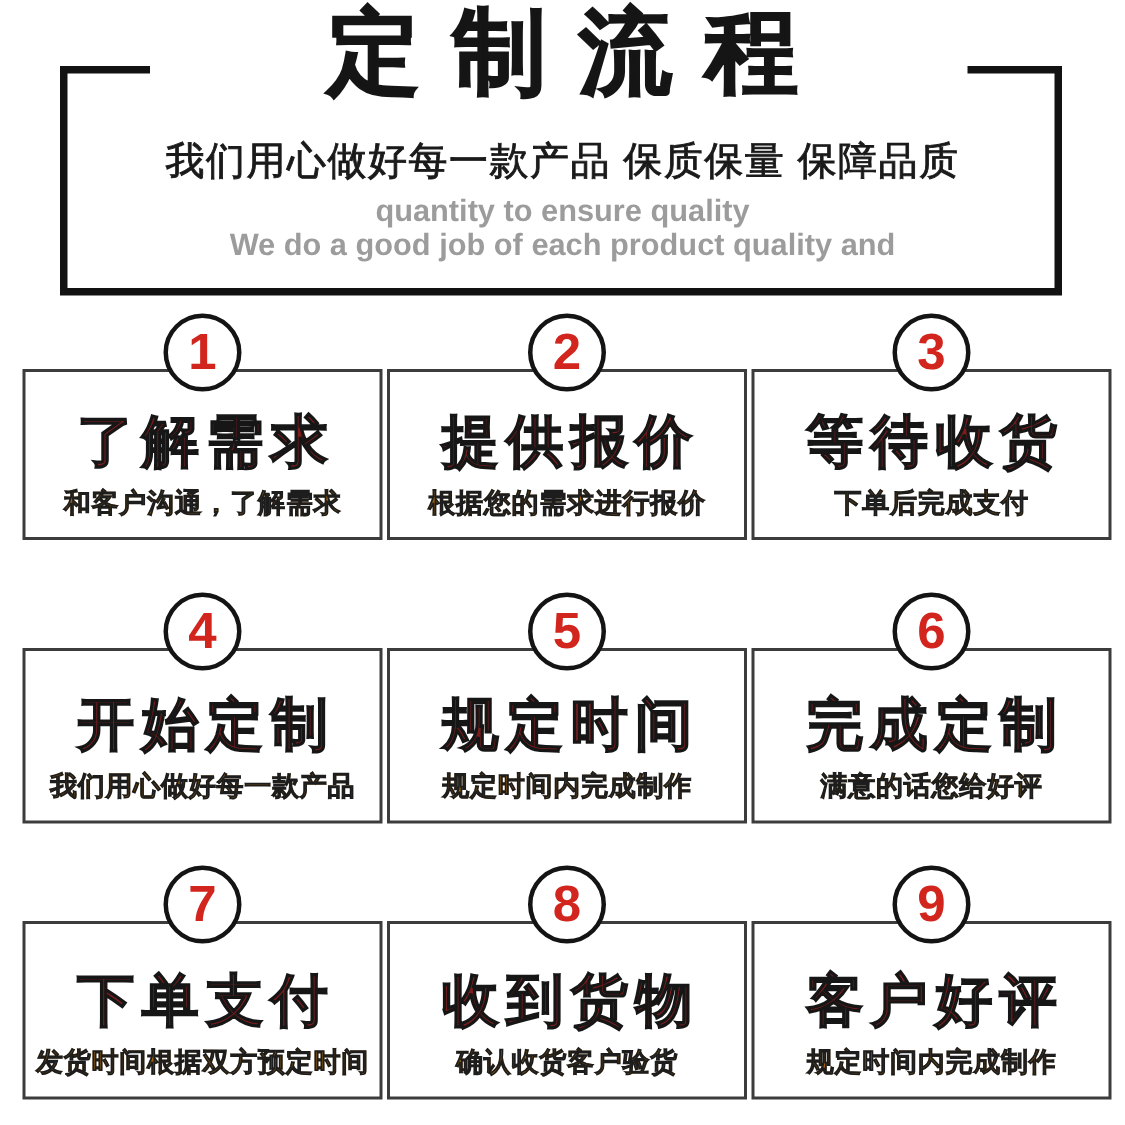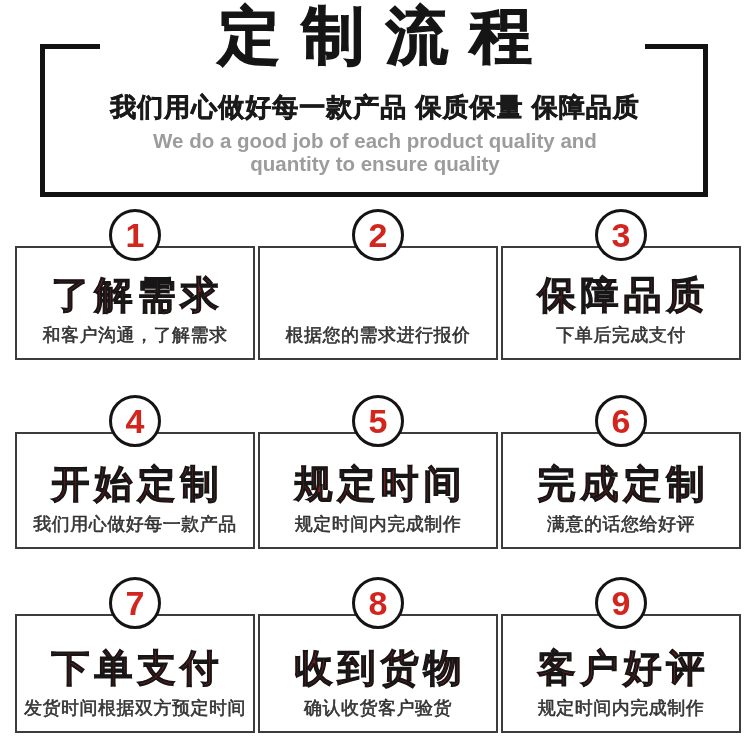--- a/index.html
+++ b/index.html
@@ -39,21 +39,21 @@
     -webkit-text-stroke:1.2px #151515;
     z-index:3;
     line-height:1.1;
     white-space:nowrap;
   }
   .hdr-sub-cn {
     position:absolute; left:0; top:90px;
     width:100%;
     text-align:center;
     font-size:26px;
-    font-weight:700;
+    font-weight:400;
     letter-spacing:1px;
     color:#1a1a1a;
     -webkit-text-stroke:0.6px #1a1a1a;
     z-index:3;
     white-space:nowrap;
   }
   .hdr-sub-en {
     position:absolute; left:0; top:129px;
     width:100%;
     text-align:center;
@@ -114,63 +114,64 @@
     letter-spacing:5px;
     padding-left:5px;
     line-height:1;
     color:#7f1d1d;
     -webkit-text-stroke:1px #161616;
     margin-bottom:11px;
     white-space:nowrap;
   }
   .step-desc {
     font-size:18px;
-    font-weight:400;
+    font-weight:700;
     letter-spacing:0.5px;
-    color:#404040;
+    color:#a16207;
     -webkit-text-stroke:0.5px #1d1d1d;
     line-height:1.2;
     white-space:nowrap;
   }
 </style>
 </head>
 <body>
 
 <div class="canvas">
 
   <div>
     <div class="hdr-frame"></div>
     <div class="hdr-frame-mask"></div>
     <div class="hdr-title">定制流程</div>
     <div class="hdr-sub-cn">我们用心做好每一款产品 保质保量 保障品质</div>
     <div class="hdr-sub-en">
+      <div>quantity to ensure quality</div>
       <div>We do a good job of each product quality and</div>
-      <div>quantity to ensure quality</div>
     </div>
   </div>
 
   <div class="step-row row-1">
     <div class="step-card">
       <div class="step-circle">
         <span class="step-number">1</span>
       </div>
       <div class="step-title">了解需求</div>
       <div class="step-desc">和客户沟通，了解需求</div>
     </div>
     <div class="step-card">
       <div class="step-circle">
         <span class="step-number">2</span>
       </div>
+      <div class="step-title">提供报价</div>
       <div class="step-desc">根据您的需求进行报价</div>
     </div>
     <div class="step-card">
       <div class="step-circle">
         <span class="step-number">3</span>
       </div>
-      <div class="step-title">保障品质</div>
+      <div class="step-title">等待收货</div>
       <div class="step-desc">下单后完成支付</div>
     </div>
   </div>
 
   <div class="step-row row-2">
     <div class="step-card">
       <div class="step-circle">
         <span class="step-number">4</span>
       </div>
       <div class="step-title">开始定制</div>

